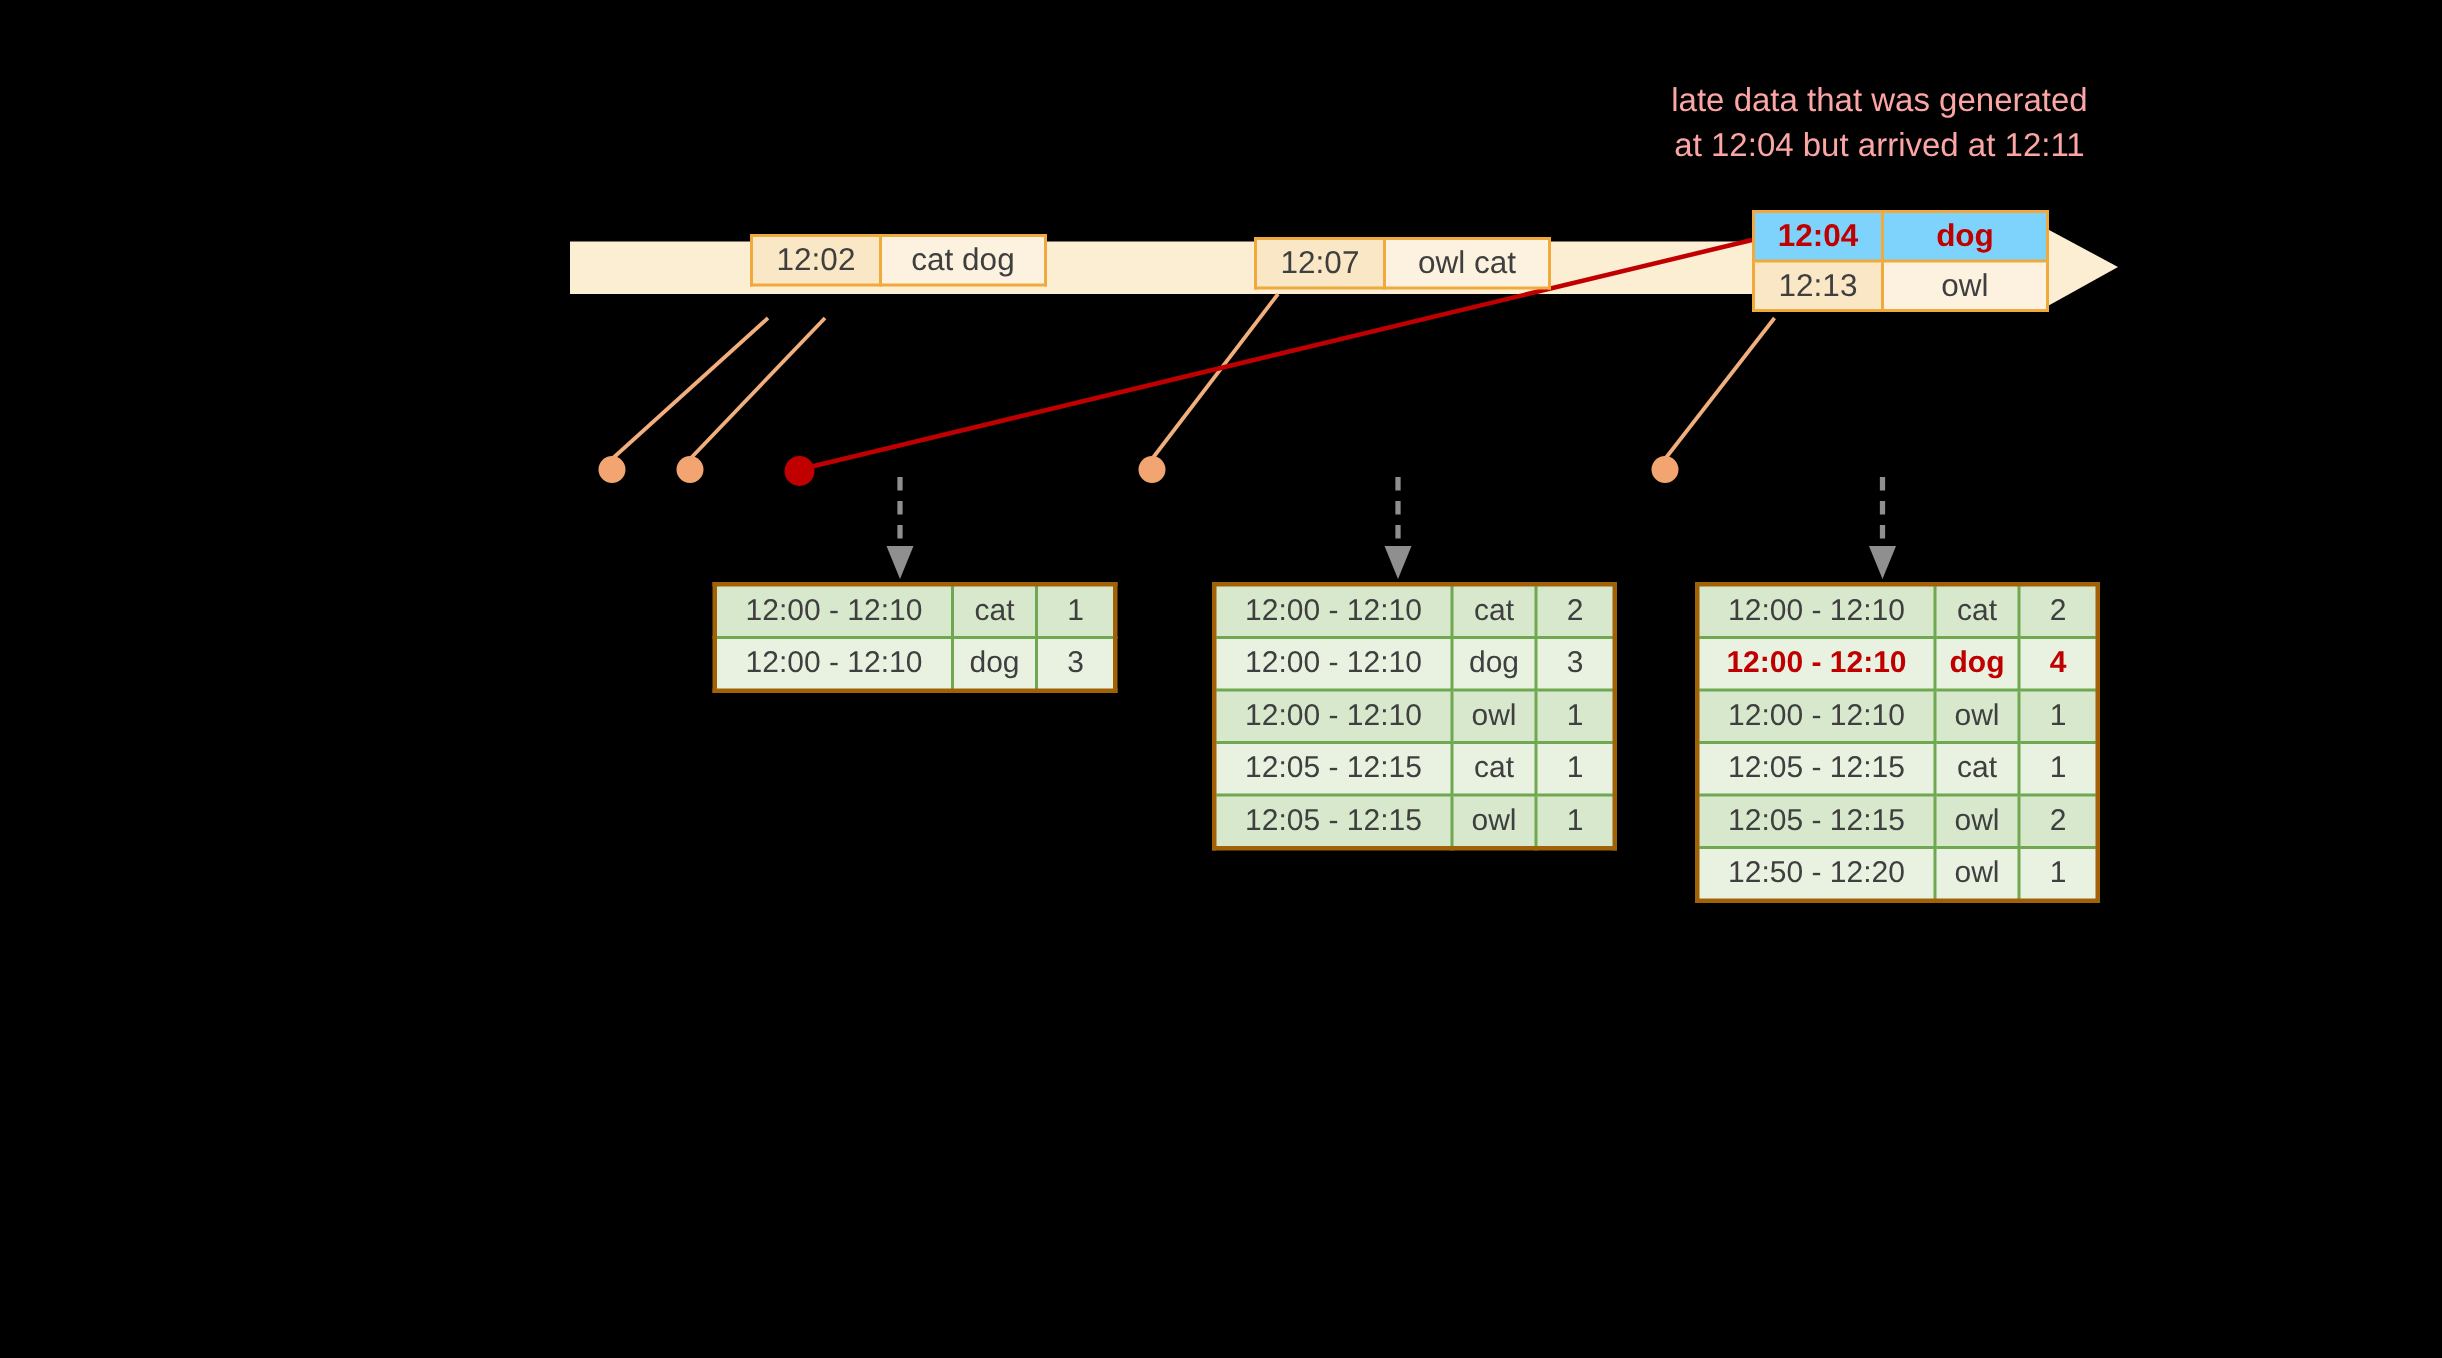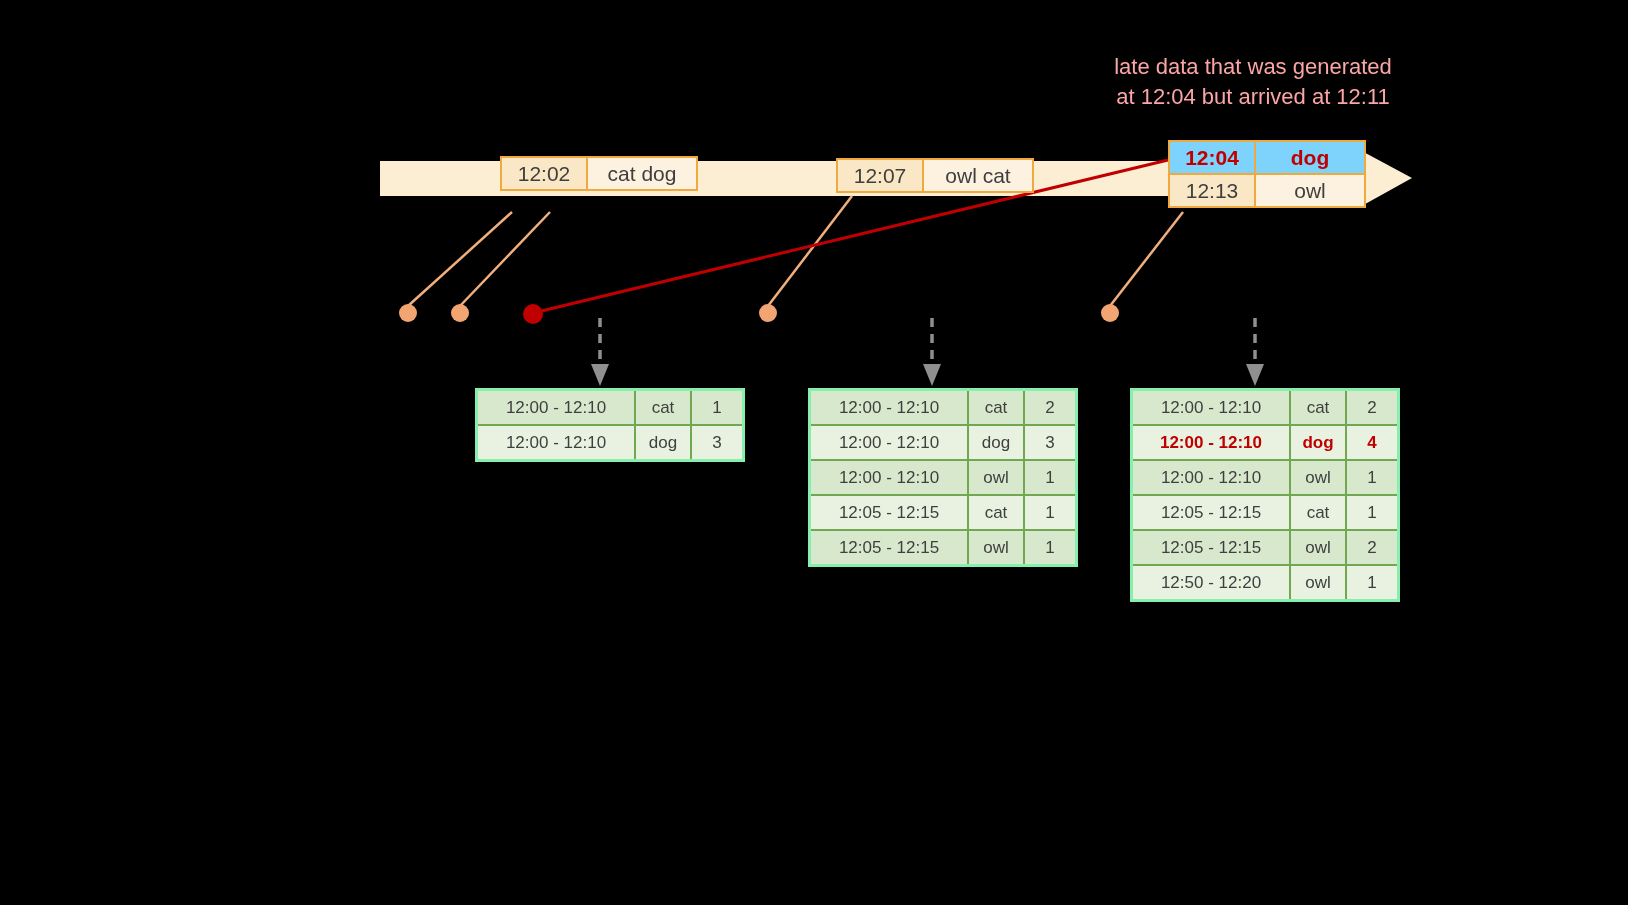--- a/index.html
+++ b/index.html
@@ -25,21 +25,21 @@
     border:2.5px solid #F0A93C; text-align:center;
     height:31px; padding:0 6px;
   }
   .ev-time  { width:72px;  background:#FAE7C5; }
   .ev-words { width:96px;  background:#FCF2DF; }
   td.late   { background:#7dd3fc; color:#C00000; font-weight:bold; }
 
   
   .result-table {
     position:absolute; border-collapse:collapse;
-    font-size:17px; color:#3F3F3F; border:3px solid #86efac;
+    font-size:20px; color:#3F3F3F; border:3px solid #a16207;
   }
   .result-table td {
     border:2px solid #6FA850; text-align:center; height:33px; padding:0 4px;
   }
   .col-window { width:148px; }
   .col-word   { width:46px; }
   .col-count  { width:42px; }
   tr.dark  td { background:#D7E8CC; }
   tr.light td { background:#E9F2E1; }
   tr.highlight td { background:#E9F2E1; color:#C00000; font-weight:bold; }

